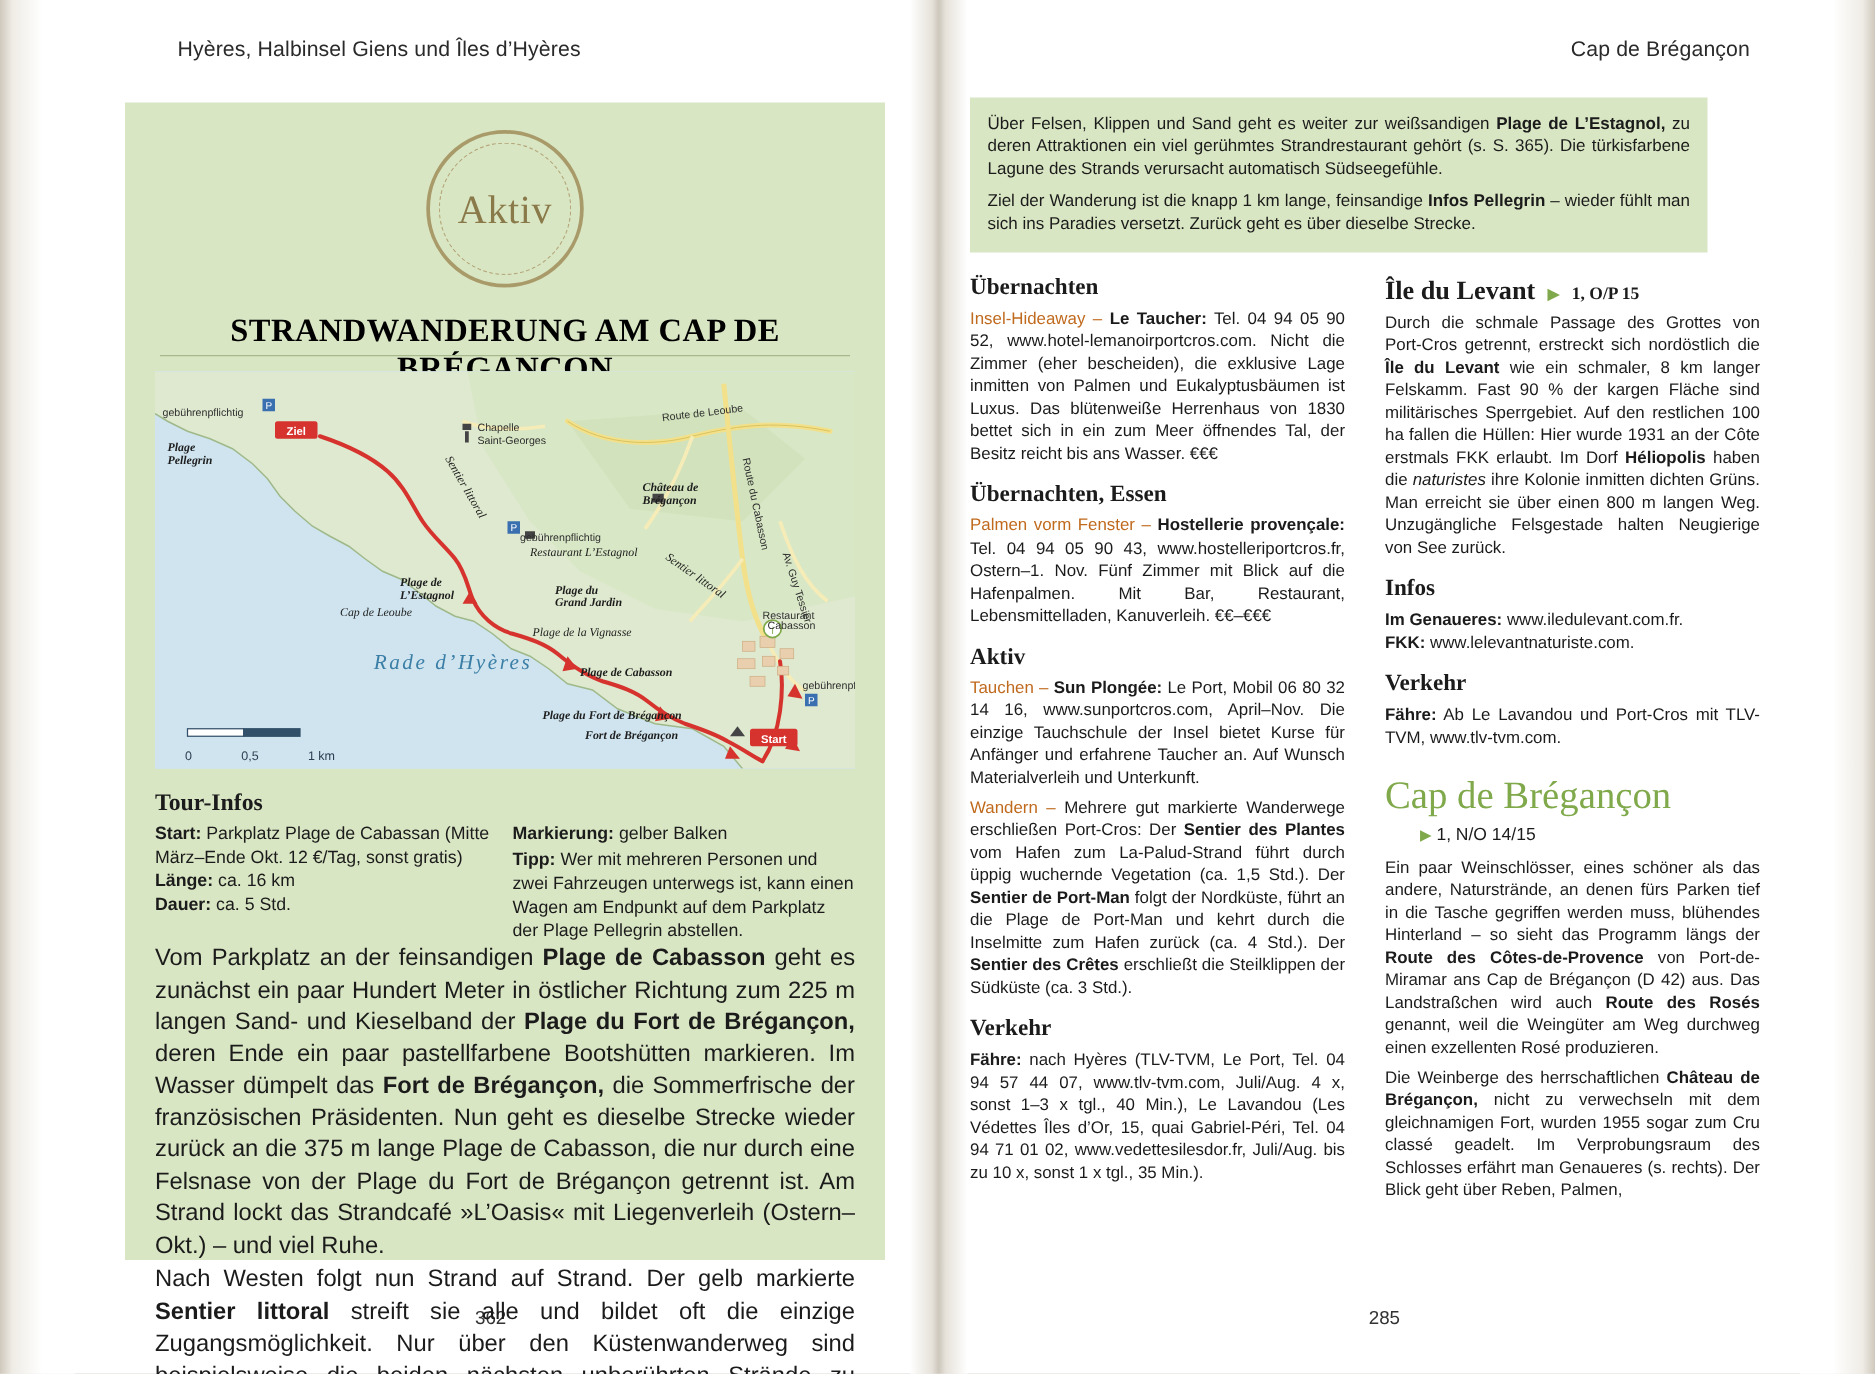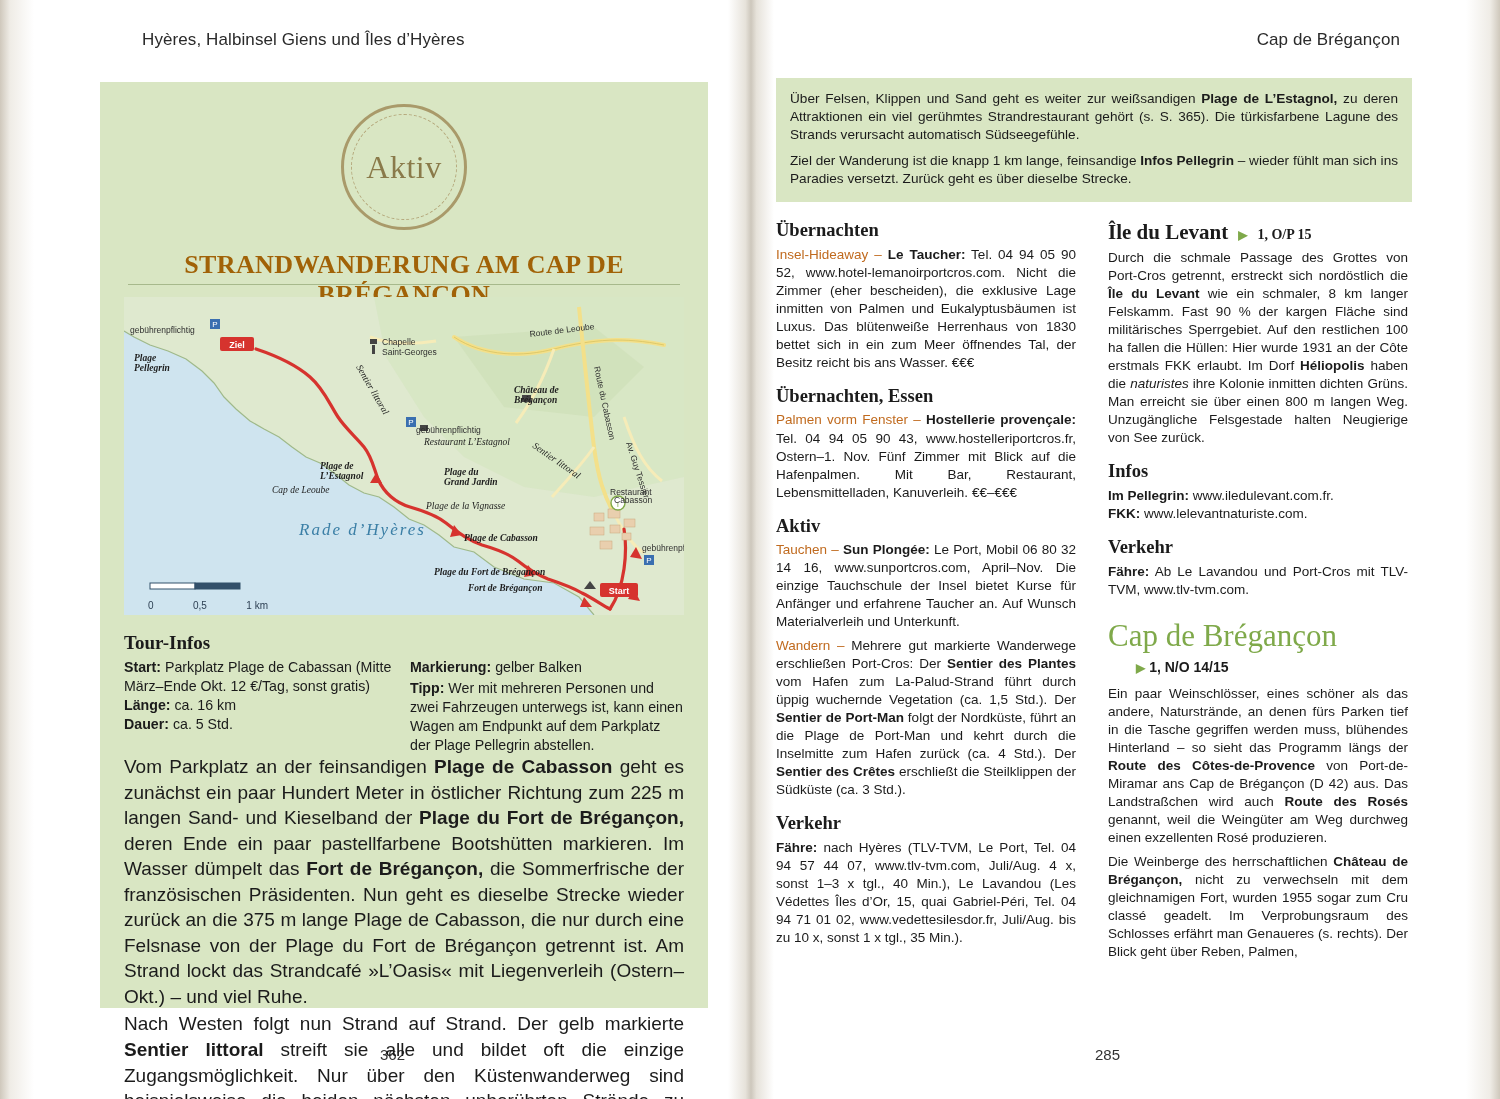--- a/index.html
+++ b/index.html
@@ -53,21 +53,21 @@
     border:1px dashed #b5a87c;border-radius:50%;
   }
   .seal span{
     font-family:"Liberation Serif", serif;
     font-size:32px;color:#8a7a4a;letter-spacing:.5px;
   }
   .aktiv-title{
     position:absolute;left:28px;right:28px;top:168px;
     text-align:center;
     font-family:"Liberation Serif", serif;
-    font-weight:bold;font-size:26px;letter-spacing:.4px;color:#a16207;
+    font-weight:bold;font-size:26px;letter-spacing:.4px;color:#000000;
   }
   .aktiv-rule{
     position:absolute;left:28px;right:28px;top:202px;height:1px;background:#a7b98c;
   }
 
   
   .map{
     position:absolute;left:24px;top:215px;width:560px;height:318px;
     background:#cfe4ef;overflow:hidden;
   }
@@ -86,21 +86,21 @@
 
   .bodytext{
     position:absolute;left:24px;top:672px;width:560px;
     font-size:19px;line-height:1.345;text-align:justify;
   }
   .bodytext p{margin:0 0 0 0;}
   .bodytext p+p{margin-top:2px;}
 
   
   .greenbox{
-    position:absolute;left:16px;top:78px;width:636px;
+    position:absolute;left:16px;top:78px;width:590px;
     background:#d9e6c3;padding:12px 14px 14px 14px;
     font-size:13.6px;line-height:1.34;text-align:justify;
     box-sizing:border-box;
   }
   .greenbox p{margin:0;}
   .greenbox p+p{margin-top:7px;}
 
   .cols{position:absolute;left:16px;top:218px;width:640px;height:830px;}
   .col{position:absolute;top:0;width:300px;font-size:13.5px;line-height:1.335;text-align:justify;}
   .col1{left:0;}
@@ -111,21 +111,21 @@
     font-family:"Liberation Serif", serif;font-weight:bold;font-size:18.5px;
     margin:12px 0 3px 0;
   }
   .h2.first{margin-top:0;}
   .lead{color:#c06a1e;}
   .bigtitle{
     font-family:"Liberation Serif", serif;
     font-size:31px;color:#7fa94a;margin:16px 0 2px 0;font-weight:normal;
   }
   .arrow{color:#7fa94a;font-size:12px;}
-  .refline{font-weight:bold;font-size:14px;margin:2px 0 8px 0;padding-left:28px;}
+  .refline{font-weight:normal;font-size:14px;margin:2px 0 8px 0;padding-left:28px;}
   .il-head{
     font-family:"Liberation Serif", serif;font-weight:bold;font-size:21px;
     display:flex;align-items:baseline;gap:10px;margin:0 0 3px 0;
   }
   .il-ref{font-size:14px;font-weight:bold;}
   i{font-style:italic;}
 </style>
 </head>
 <body>
 
@@ -316,21 +316,21 @@
 
       <div class="col col2">
         <div class="il-head">
           <span>Île du Levant</span>
           <span class="arrow">▶</span>
           <span class="il-ref">1, O/P 15</span>
         </div>
         <p>Durch die schmale Passage des Grottes von Port-Cros getrennt, erstreckt sich nordöstlich die <b>Île du Levant</b> wie ein schmaler, 8 km langer Felskamm. Fast 90 % der kargen Fläche sind militärisches Sperrgebiet. Auf den restlichen 100 ha fallen die Hüllen: Hier wurde 1931 an der Côte erstmals FKK erlaubt. Im Dorf <b>Héliopolis</b> haben die <i>naturistes</i> ihre Kolonie inmitten dichten Grüns. Man erreicht sie über einen 800 m langen Weg. Unzugängliche Felsgestade halten Neugierige von See zurück.</p>
 
         <div class="h2">Infos</div>
-        <p><b>Im Pellegrin:</b> www.iledulevant.com.fr.</p>
+        <p><b>Im Genaueres:</b> www.iledulevant.com.fr.</p>
         <p style="margin-top:0;"><b>FKK:</b> www.lelevantnaturiste.com.</p>
 
         <div class="h2">Verkehr</div>
         <p><b>Fähre:</b> Ab Le Lavandou und Port-Cros mit TLV-TVM, www.tlv-tvm.com.</p>
 
         <div class="bigtitle">Cap de Brégançon</div>
         <div class="refline">
           <span class="arrow">▶</span>
           <span>1, N/O 14/15</span>
         </div>

